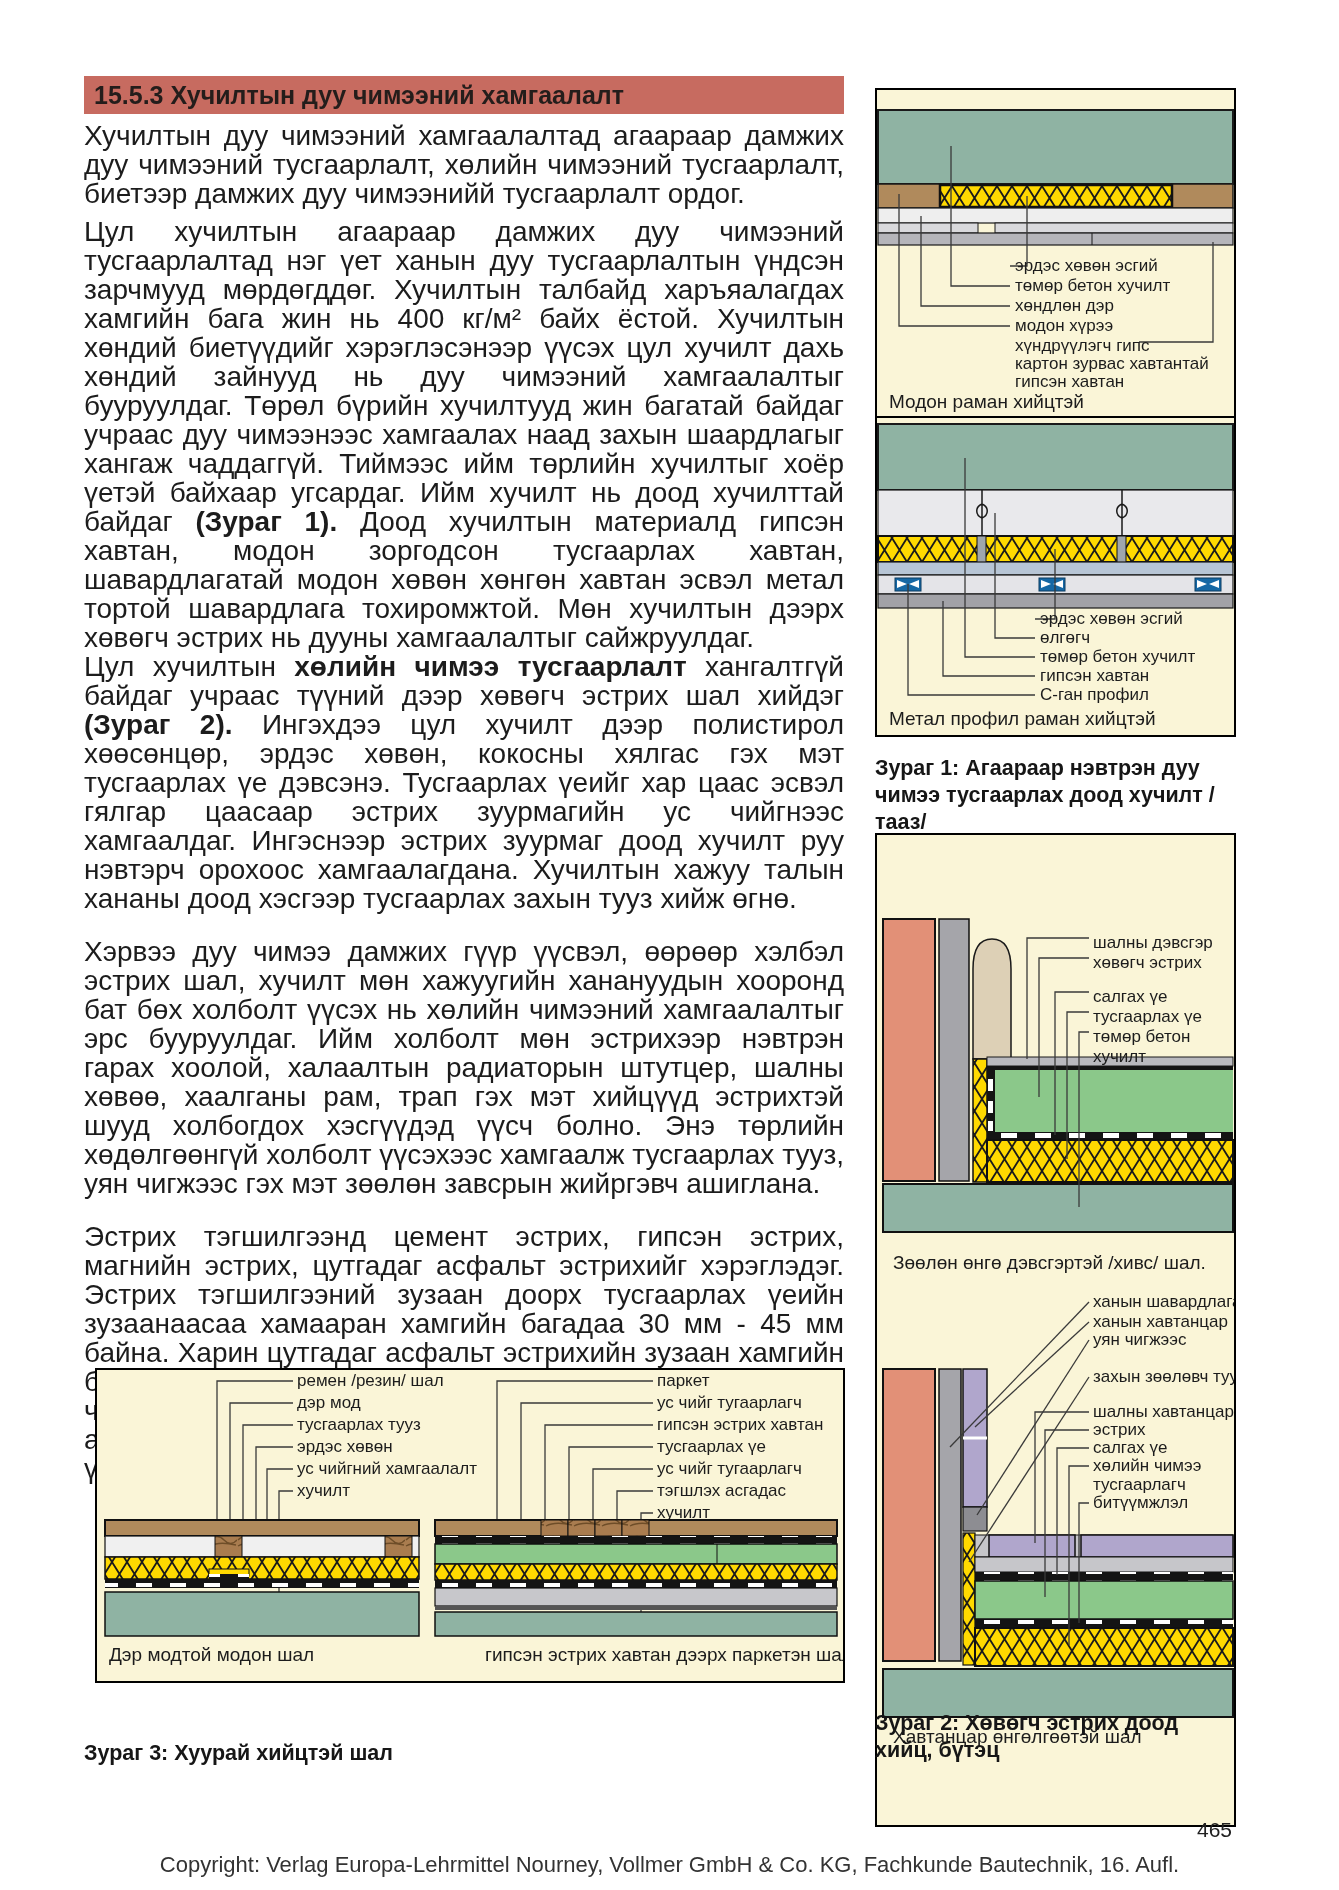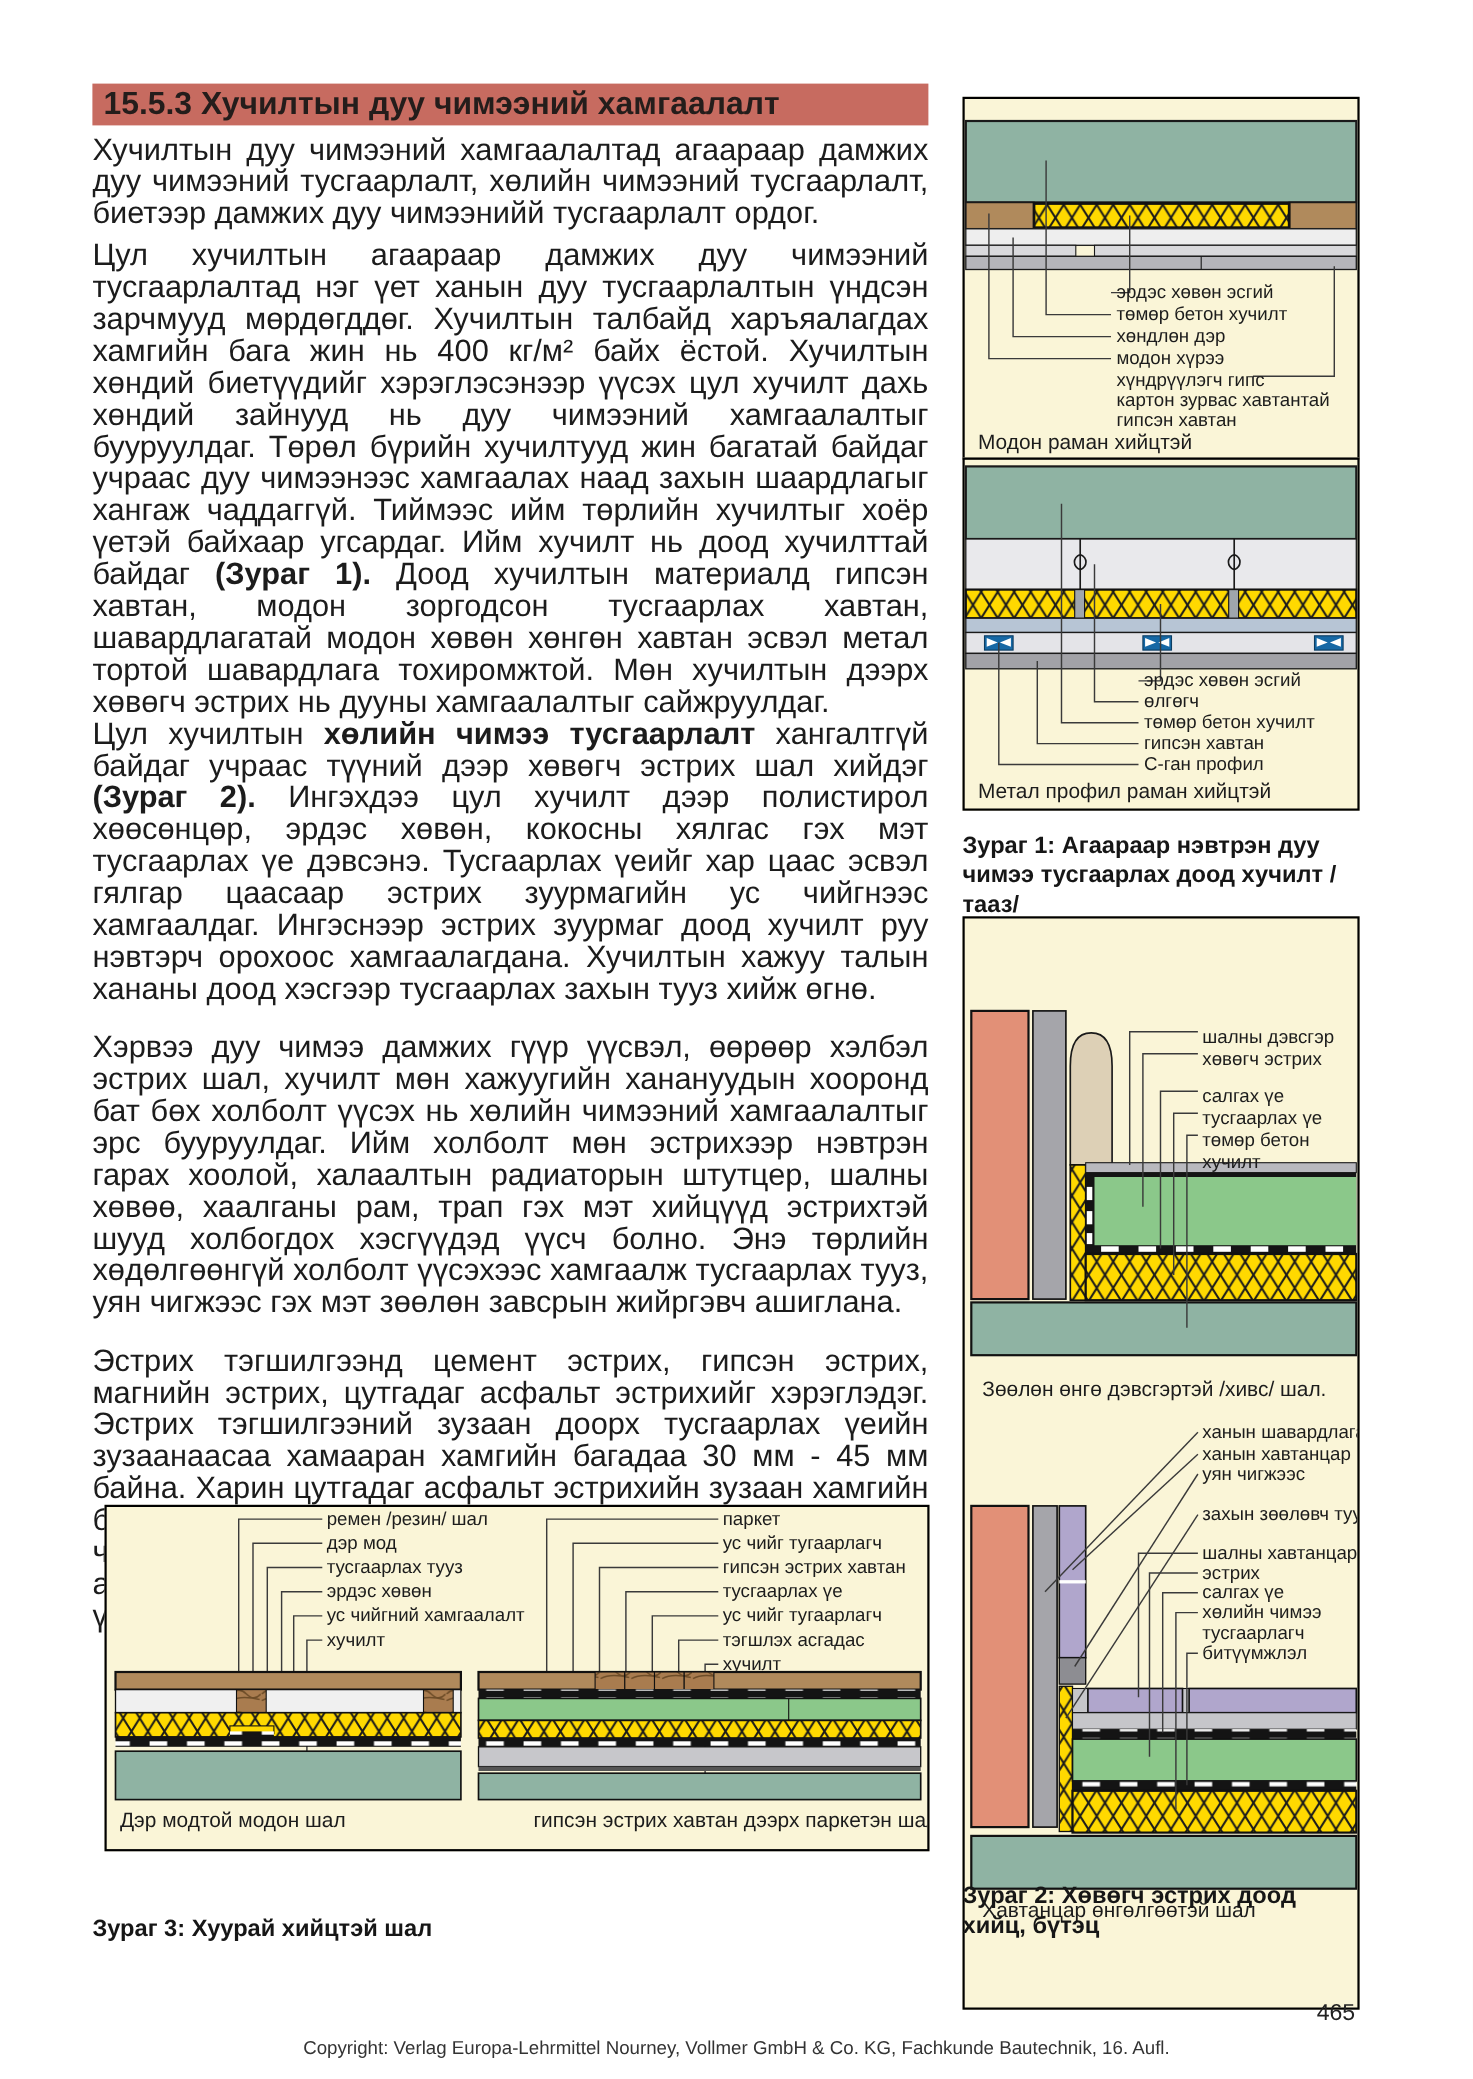--- a/index.html
+++ b/index.html
@@ -1,35 +1,35 @@
 <!DOCTYPE html>
 <html><head>
 <meta charset="utf-8">
 <style>
   html,body{margin:0;padding:0;background:#e8e8e8;}
   .page{position:relative;width:1339px;height:1890px;background:#ffffff;
         font-family:"Liberation Sans",sans-serif;color:#1c1c1c;overflow:hidden;}
   .title-bar{position:absolute;left:84px;top:76px;width:760px;height:38px;
         background:#c76b60;display:flex;align-items:center;}
-  .title-bar span{font-weight:bold;font-size:29px;color:#241d1b;padding-left:10px;}
+  .title-bar span{font-weight:bold;font-size:25px;color:#241d1b;padding-left:10px;}
   .text-col{position:absolute;left:84px;top:121px;width:760px;font-size:28px;
         line-height:29px;text-align:justify;}
   .text-col p{margin:0 0 9px 0;}
   .text-col p.tight{margin-bottom:0;}
   .text-col p.gap{margin-bottom:24px;}
   .seg-b{font-weight:bold;}
   .panel{position:absolute;background:#faf5d7;border:2px solid #000000;box-sizing:border-box;}
   .panel svg{display:block;width:100%;height:100%;}
   .figcap{position:absolute;font-weight:bold;font-size:21.5px;line-height:27px;color:#161616;}
   svg text{font-family:"Liberation Sans",sans-serif;fill:#1c1c1c;font-size:17px;}
   svg text.cap{font-size:19px;}
   .pagenum{position:absolute;top:1818px;left:84px;width:1148px;text-align:right;
         font-size:21px;color:#222;}
   .copyright{position:absolute;top:1852px;left:0;width:100%;text-align:center;
-        font-size:17px;color:#333;}
+        font-size:22px;color:#333;}
 </style>
 </head>
 <body>
 
 <svg width="0" height="0" style="position:absolute">
   <defs>
     <pattern id="pIns" patternUnits="userSpaceOnUse" width="15" height="24">
       <rect width="15" height="24" fill="#ffd900"></rect>
       <path d="M0 0 L15 24 M15 0 L0 24" stroke="#1a1a1a" stroke-width="1.8" fill="none"></path>
     </pattern>

